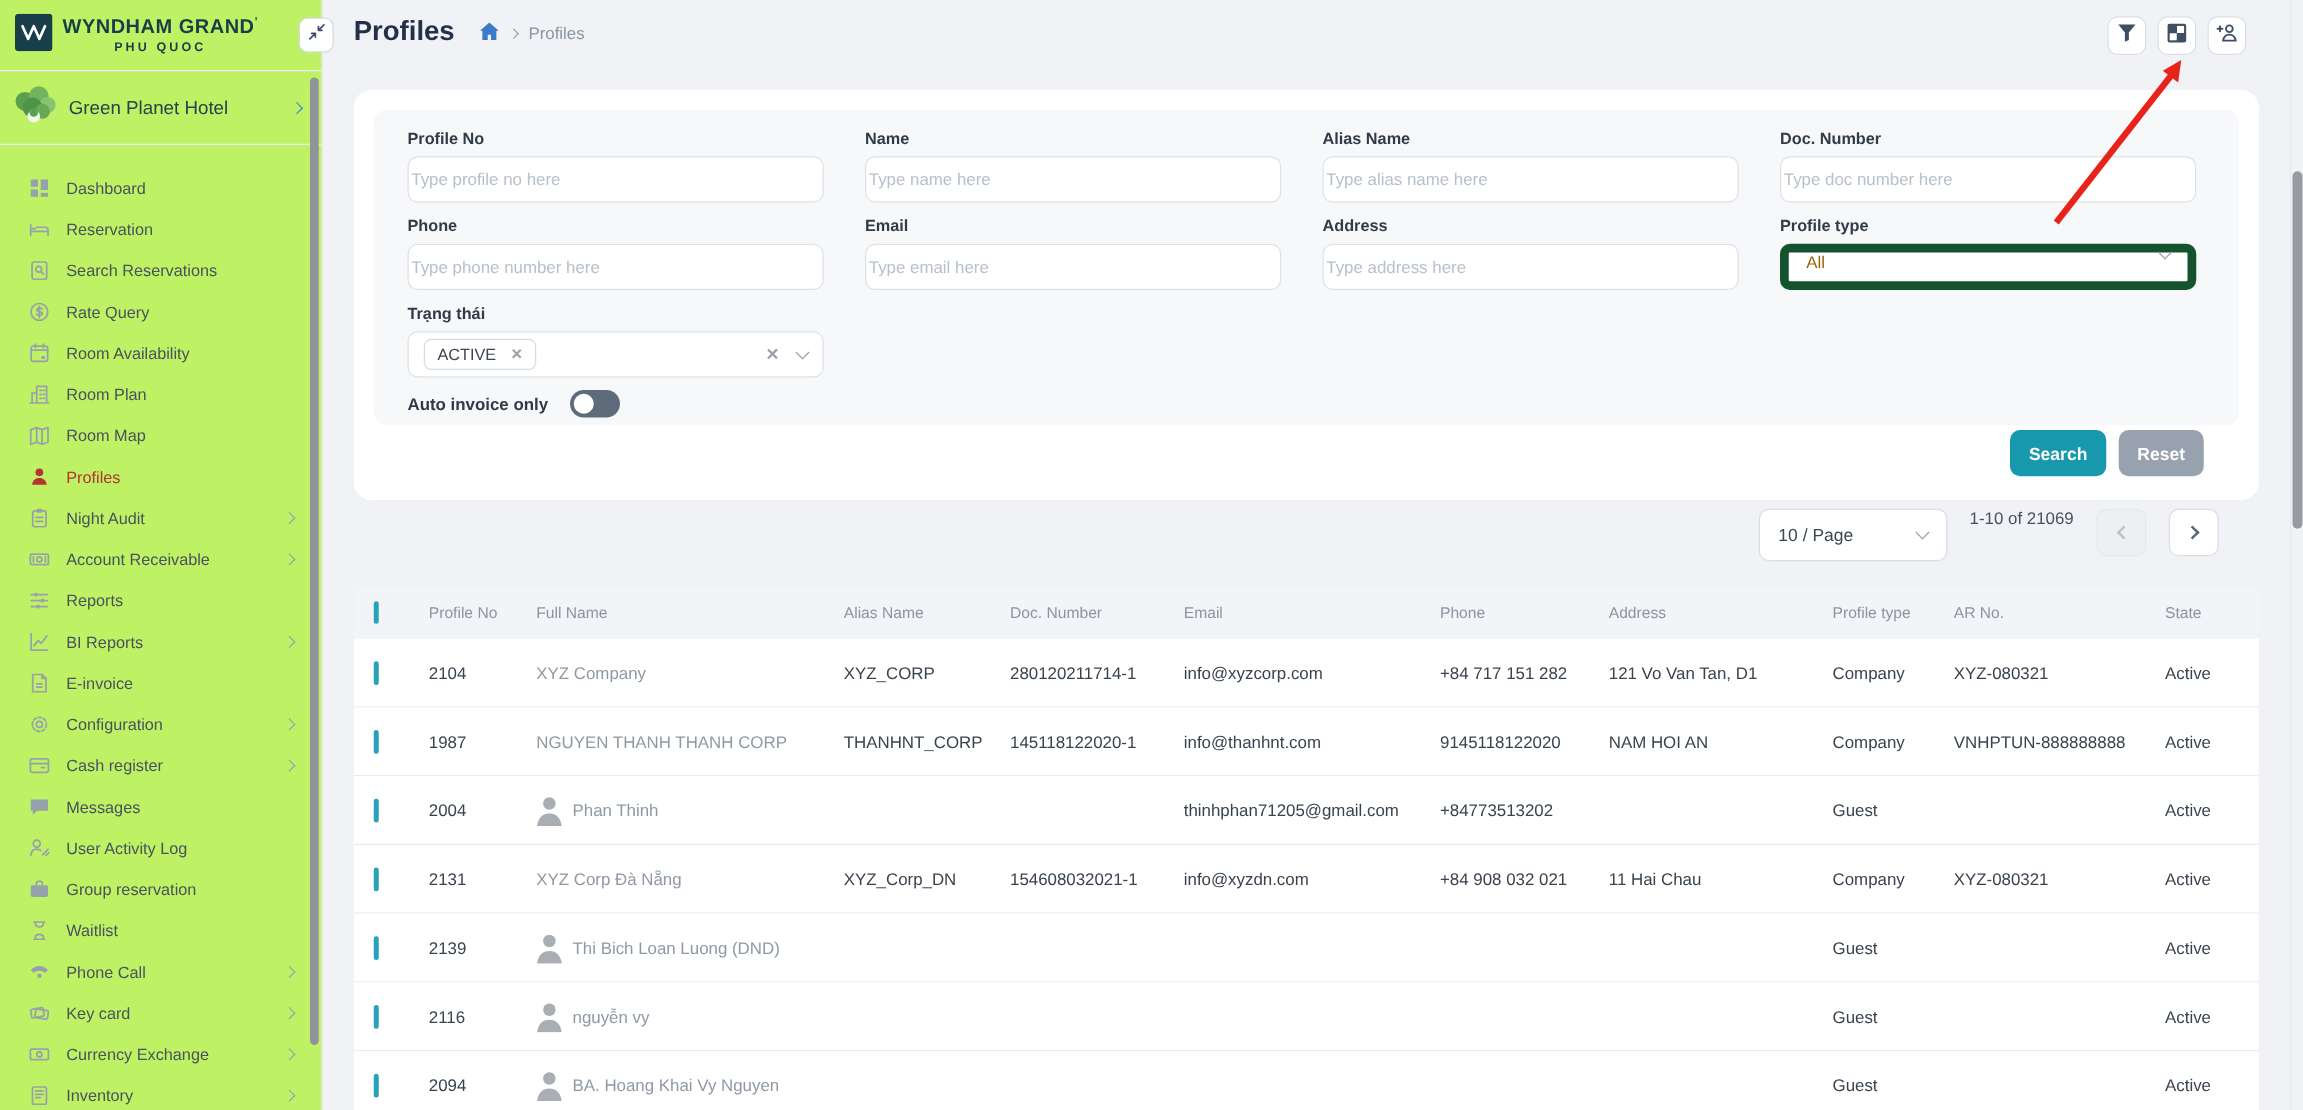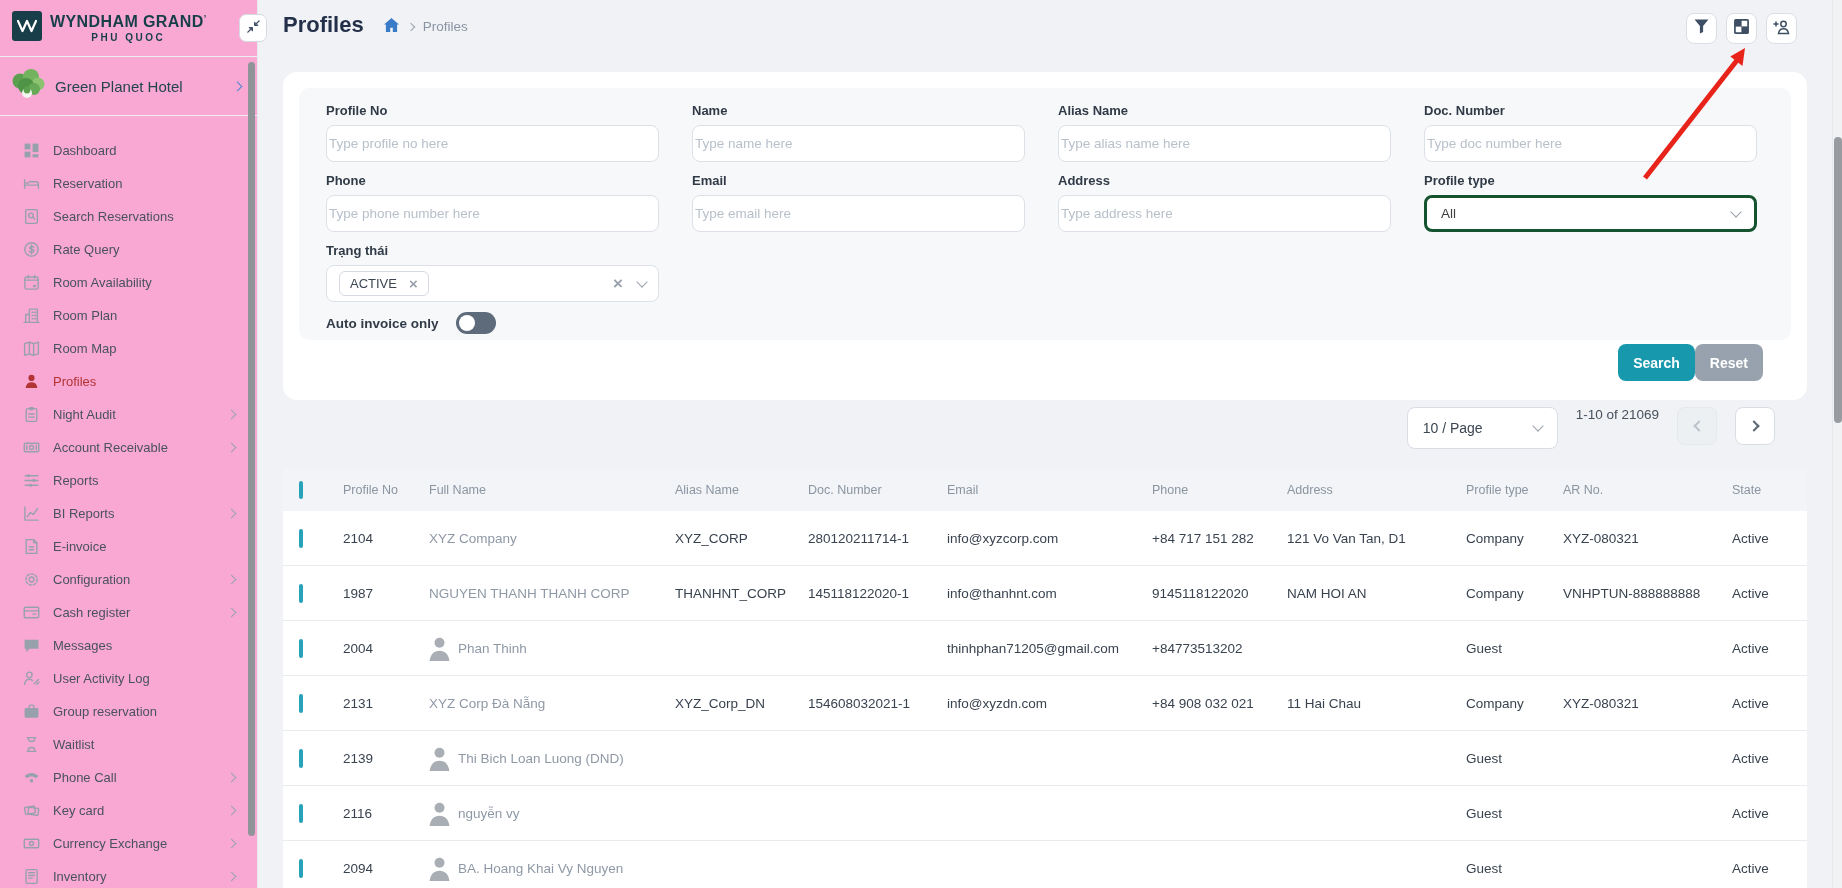--- a/index.html
+++ b/index.html
@@ -1,19 +1,19 @@
 <!DOCTYPE html>
 <html><head>
 <meta charset="utf-8">
 <style>
   *{margin:0;padding:0;box-sizing:border-box}
   html,body{width:1842px;height:888px;overflow:hidden;background:#f0f2f5;font-family:"Liberation Sans",sans-serif}
 
   
-  .sidebar{position:absolute;left:0;top:0;width:258px;height:888px;background:#f9a8d4;border-right:1px solid #e7e9ed;z-index:5}
+  .sidebar{position:absolute;left:0;top:0;width:258px;height:888px;background:#bef264;border-right:1px solid #e7e9ed;z-index:5}
   .logo-row{height:57px;border-bottom:1px solid #eceef1;display:flex;align-items:center;padding:0 12px;position:relative}
   .brand{display:flex;align-items:center;gap:8px}
   .brand-txt{display:flex;flex-direction:column;align-items:center}
   .brand-name{font-size:16px;font-weight:bold;color:#173e49;letter-spacing:.4px;white-space:nowrap}
   .brand-name sup{font-size:9px}
   .brand-sub{font-size:10px;font-weight:bold;letter-spacing:2.5px;color:#173e49;margin-top:1px}
   .collapse-btn{position:absolute;left:239px;top:14px;width:28px;height:28px;background:#fff;border:1px solid #d6dae0;border-radius:7px;display:flex;align-items:center;justify-content:center;z-index:8;cursor:pointer}
   .hotel-row{height:59px;border-bottom:1px solid #eceef1;display:flex;align-items:center;gap:9px;padding:0 16px 0 10px;cursor:pointer}
   .hotel-name{font-size:15px;font-weight:normal;color:#24444e;flex:1}
   .menu{padding-top:18px}
@@ -35,31 +35,31 @@
   .toolbar{position:absolute;top:13px;right:45px;display:flex;gap:9px}
   .tool-btn{width:31px;height:31px;border:1px solid #dbdfe5;border-radius:8px;background:#fff;display:flex;align-items:center;justify-content:center;cursor:pointer}
 
   
   .filter-card{position:absolute;left:25px;top:72px;width:1524px;height:328px;background:#fff;border-radius:14px}
   .filter-panel{position:absolute;left:16px;top:16px;width:1492px;height:252px;background:#f7f8fa;border-radius:10px;padding:15px 27px}
   .fgrid{display:grid;grid-template-columns:repeat(4,333px);column-gap:33px;row-gap:11px}
   .flabel{font-size:13px;font-weight:bold;color:#303b47;margin-bottom:7px}
   .finput{width:100%;height:37px;background:#fff;border:1px solid #dde1e7;border-radius:8px;padding:0 2px;font-size:13.5px;color:#333;outline:none}
   .finput::placeholder{color:#b8c0ca}
-  .fselect{width:100%;height:37px;background:#fff;border:3px solid #14532d;border-radius:8px;display:flex;align-items:center;justify-content:space-between;padding:0 14px;font-size:13.5px;color:#404040;cursor:pointer}
+  .fselect{width:100%;height:37px;background:#fff;border:7px solid #14532d;border-radius:8px;display:flex;justify-content:space-between;padding:0 14px;font-size:13.5px;color:#a16207;cursor:pointer}
   .chev-d{width:8px;height:8px;border-right:1.8px solid #9aa3ad;border-bottom:1.8px solid #9aa3ad;transform:rotate(45deg);margin-top:-4px}
   .status-box{width:333px;height:37px;background:#fff;border:1px solid #dde1e7;border-radius:8px;display:flex;align-items:center;padding:0 12px;cursor:pointer}
   .tag{display:flex;align-items:center;gap:12px;border:1px solid #d6dbe1;border-radius:6px;padding:4px 10px;font-size:13px;color:#3c4652;background:#fff}
   .xmark{color:#9aa3ad;font-size:15px;font-weight:bold;line-height:1;cursor:pointer}
   .status-right{margin-left:auto;display:flex;align-items:center;gap:15px}
   .toggle-row{display:flex;align-items:center;gap:17px;margin-top:10px}
   .toggle-label{font-size:13.5px;font-weight:bold;color:#303b47}
   .toggle{width:40px;height:22px;background:#5d6b7a;border-radius:11px;position:relative;cursor:pointer}
   .toggle .knob{position:absolute;left:3px;top:3px;width:16px;height:16px;background:#fff;border-radius:50%}
-  .actions{position:absolute;right:44px;bottom:19px;display:flex;}
+  .actions{position:absolute;right:44px;bottom:19px;display:flex;gap:10px}
   .btn{height:37px;border:none;border-radius:8px;color:#fff;font-size:14px;font-weight:bold;font-family:"Liberation Sans",sans-serif;cursor:pointer;padding:0 15px}
   .btn-search{background:#1798ad}
   .btn-reset{background:#98a2ae}
 
   
   .pg-row{position:absolute;top:407px;right:67px;display:flex;align-items:flex-start;gap:18px}
   .pg-size{width:151px;height:42px;background:#fff;border:1px solid #d9dee4;border-radius:8px;display:flex;align-items:center;justify-content:space-between;padding:0 15px;font-size:14px;color:#3c4652;cursor:pointer}
   .pg-range{font-size:13.5px;color:#47515d}
   .pg-btn{width:40px;height:38px;border-radius:8px;display:flex;align-items:center;justify-content:center;cursor:pointer}
   .pg-prev{background:#edf0f3;border:1px solid #e5e8ec}

